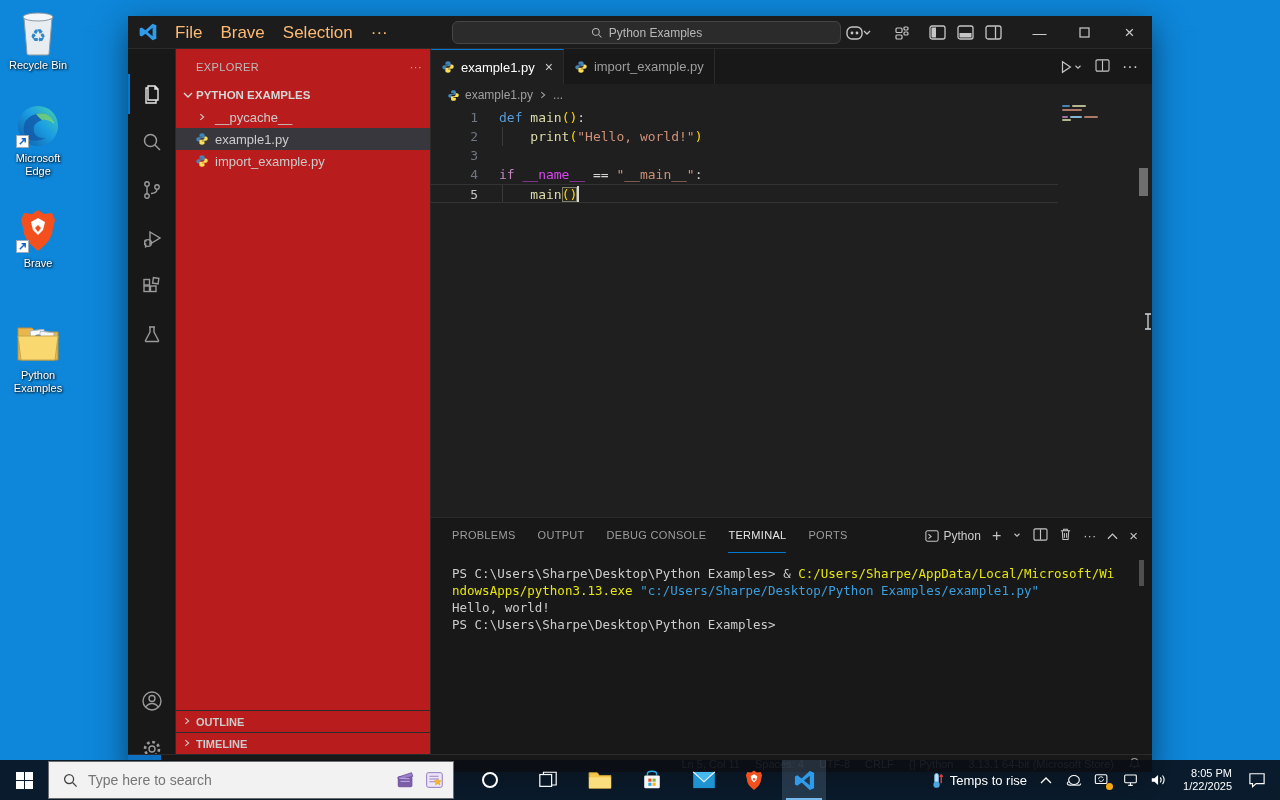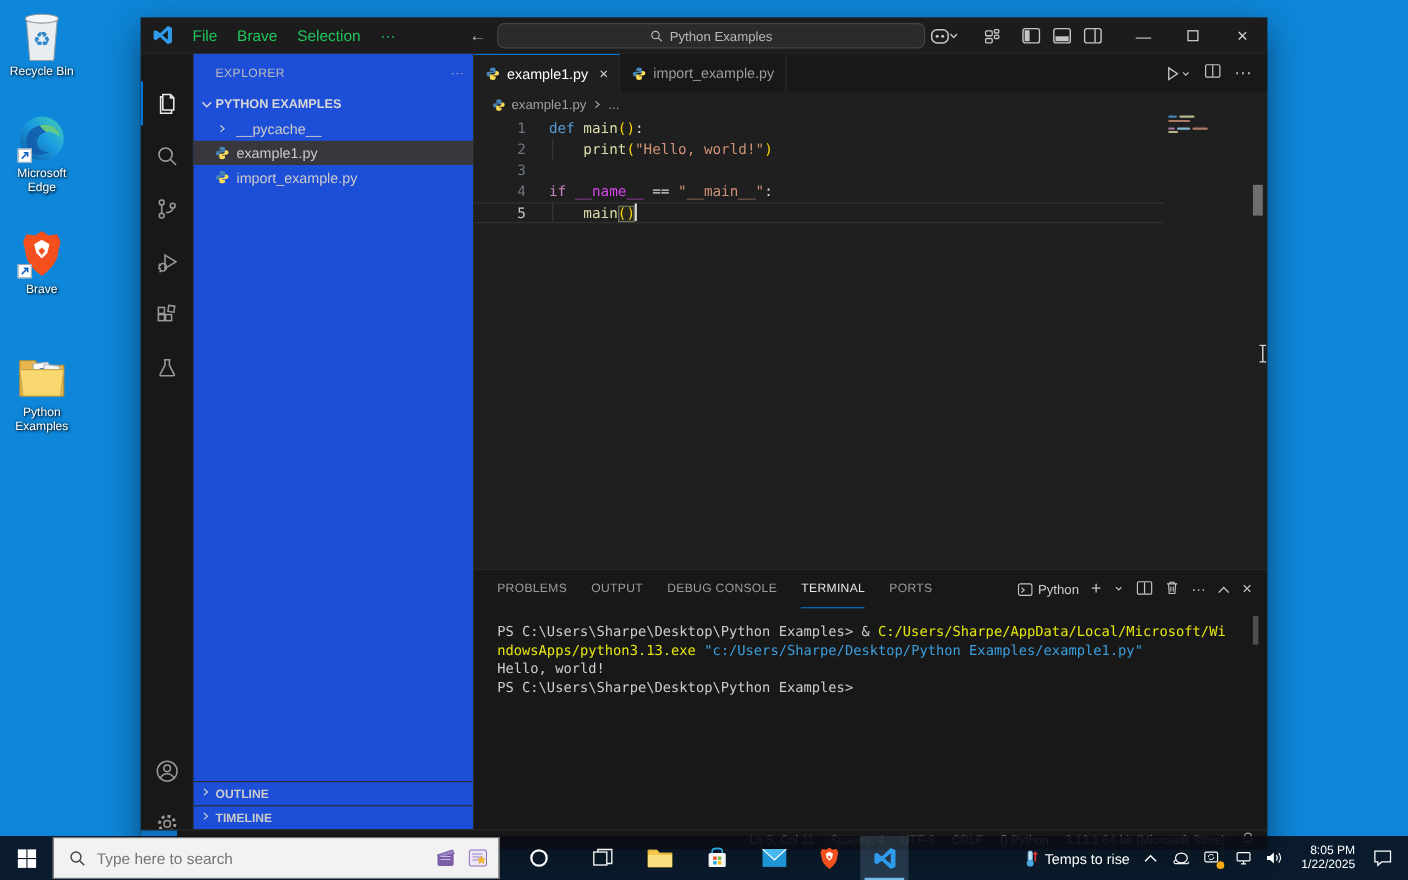--- a/index.html
+++ b/index.html
@@ -11,32 +11,32 @@
   .desk-icon { position:absolute; left:2px; width:72px; display:flex; flex-direction:column; align-items:center; cursor:default; }
   .desk-icon .art { width:46px; height:46px; display:flex; align-items:center; justify-content:center; position:relative; }
   .desk-icon .lbl { margin-top:3px; font-size:11px; color:#fff; text-align:center; line-height:13px; text-shadow:1px 1px 2px rgba(0,0,0,.85), 0 0 3px rgba(0,0,0,.6); }
   .shortcut-arrow { position:absolute; left:1px; bottom:1px; width:13px; height:13px; background:#fff; border:1px solid #9ab; display:flex; align-items:center; justify-content:center; }
 
   
   .vscode { position:absolute; left:128px; top:16px; width:1024px; height:756px; background:#1f1f1f; box-shadow:0 10px 30px rgba(0,0,0,.5); color:#ccc; }
   .titlebar { position:absolute; left:0; top:0; right:0; height:33px; background:#1c1c1c; display:flex; align-items:center; border-bottom:1px solid #2b2b2b; }
   .tb-logo { width:20px; height:20px; margin:0 8px 0 10px; }
   .menu-bar { display:flex; }
-  .menu-item { padding:0 9px; font-size:14px; color:#22c55e; line-height:33px; }
+  .menu-item { padding:0 9px; font-size:17px; color:#fdba74; line-height:33px; }
   .nav-arrows { display:flex; gap:12px; margin-left:58px; color:#bbb; font-size:15px; }
   .cmdcenter { position:absolute; left:324px; top:5px; width:389px; height:23px; background:#2b2b2b; border:1px solid #454545; border-radius:6px; display:flex; align-items:center; justify-content:center; gap:6px; color:#b8b8b8; font-size:12px; }
   .tb-right { position:absolute; right:0; top:0; height:33px; display:flex; align-items:center; }
   .tb-icon { width:28px; height:24px; display:flex; align-items:center; justify-content:center; color:#c5c5c5; }
   .winctl { width:45px; height:33px; display:flex; align-items:center; justify-content:center; color:#ccc; font-size:14px; }
 
   
   .activitybar { position:absolute; left:0; top:33px; width:48px; bottom:18px; background:#181818; border-right:1px solid #2b2b2b; }
   .ab-item { position:absolute; left:0; width:48px; height:40px; display:flex; align-items:center; justify-content:center; }
   .ab-item.active { border-left:2px solid #0078d4; }
-  .sidebar { position:absolute; left:48px; top:33px; width:255px; bottom:18px; background:#1d4ed8; border-right:1px solid #2b2b2b; font-size:13px; }
+  .sidebar { position:absolute; left:48px; top:33px; width:255px; bottom:18px; background:#b91c1c; border-right:1px solid #2b2b2b; font-size:13px; }
   .sb-header { height:35px; display:flex; align-items:center; padding:0 8px 0 20px; font-size:11px; letter-spacing:.4px; color:#bcbcbc; }
   .sb-header .dots { margin-left:auto; color:#bcbcbc; }
   .sb-section { display:flex; align-items:center; height:22px; padding-left:4px; font-weight:bold; font-size:11.5px; color:#d7d7d7; }
   .file-row { display:flex; align-items:center; height:22px; padding-left:18px; gap:5px; color:#cccccc; font-size:13px; }
   .file-row.selected { background:#37373d; }
   .file-row .chev { width:16px; text-align:center; }
   .sb-bottom { position:absolute; left:0; right:0; }
   .sb-bot-row { display:flex; align-items:center; height:22px; border-top:1px solid #2b2b2b; padding-left:6px; gap:4px; font-weight:bold; font-size:11px; color:#cccccc; }
 
   .editor-region { position:absolute; left:303px; top:33px; right:0; height:468px; background:#1f1f1f; }

